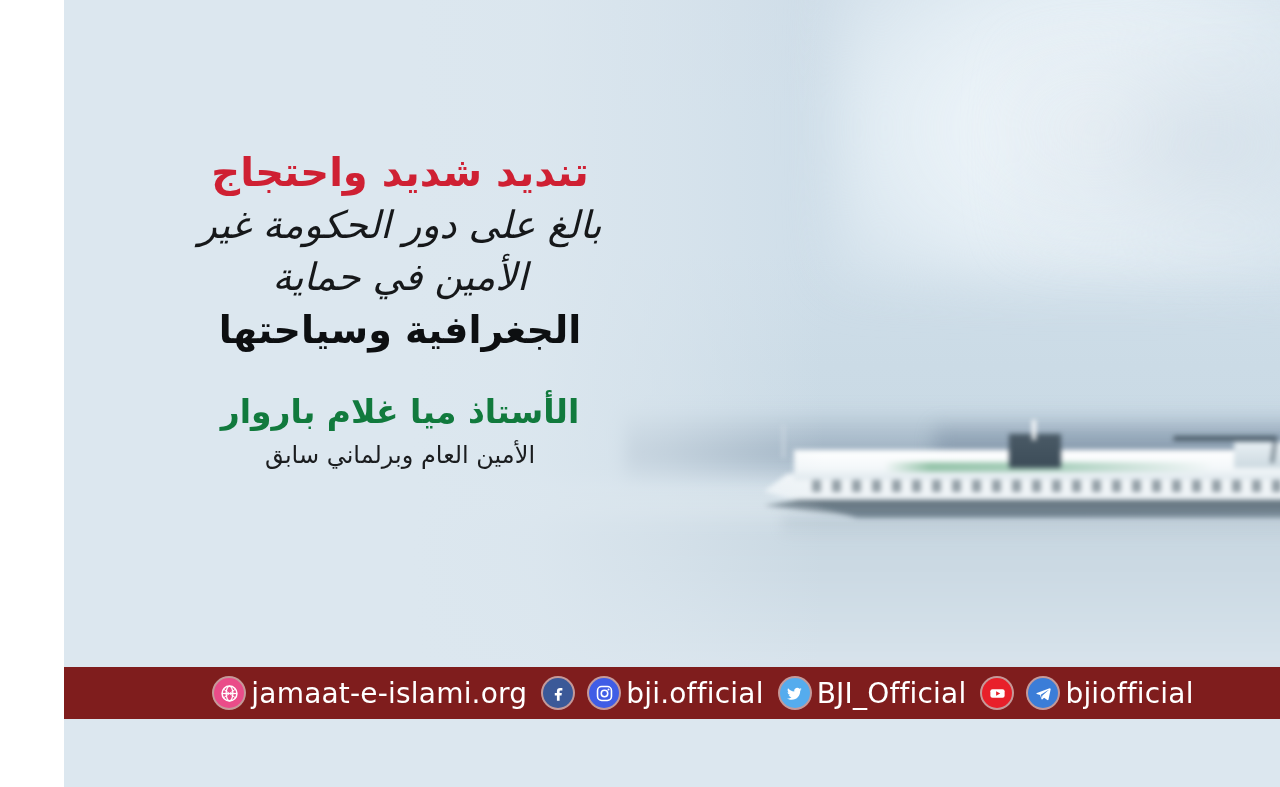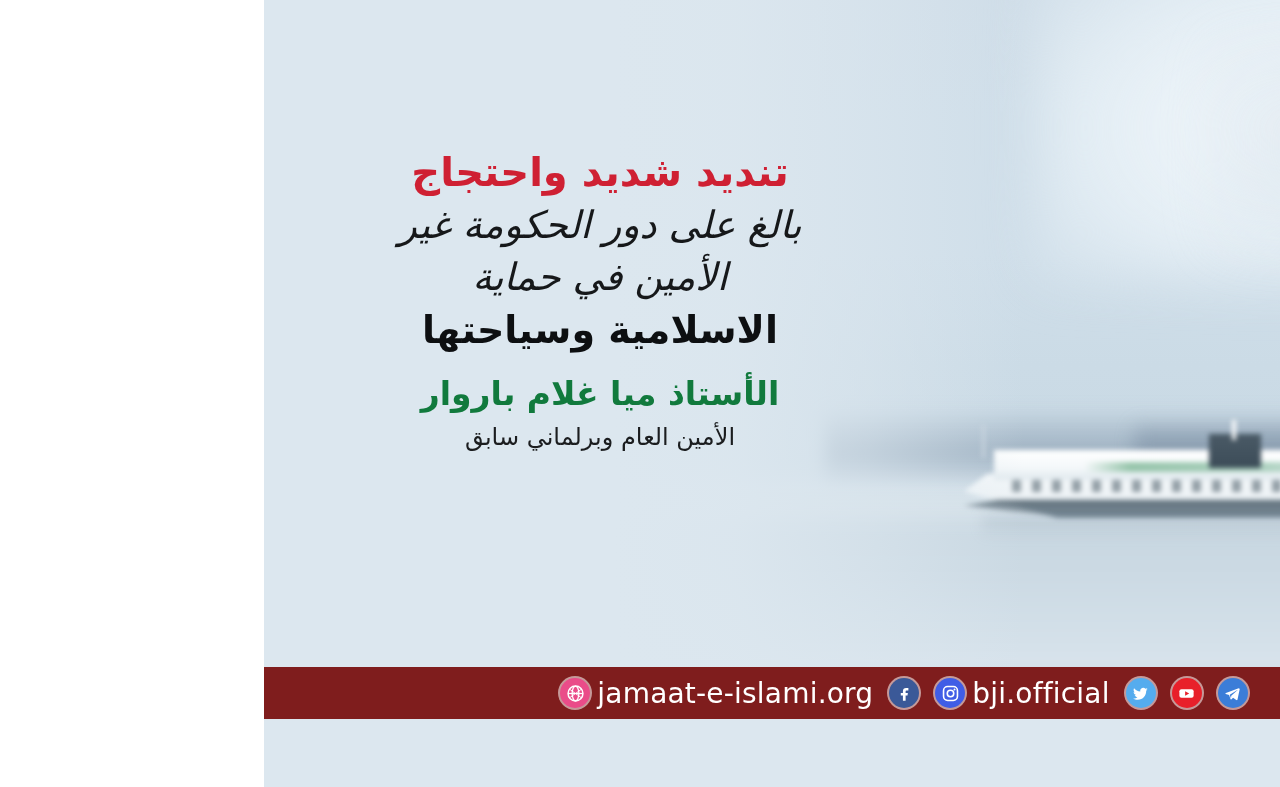--- a/index.html
+++ b/index.html
@@ -7,21 +7,21 @@
     margin: 0;
     padding: 0;
     background: #ffffff;
   }
   body {
     font-family: "DejaVu Sans", "Liberation Sans", sans-serif;
   }
 
   #poster {
     position: relative;
-    width: 1016px;
+    width: 1216px;
     height: 787px;
     overflow: hidden;
     background: #dce7ef;
   }
 
   
   .photo-layer {
     position: absolute;
     left: 0;
     top: 0;
@@ -241,21 +241,21 @@
     font-size: 38px;
     font-weight: 700;
     color: #0d0f11;
     line-height: 1.42;
     letter-spacing: -0.5px;
   }
   .name-green {
     font-size: 33px;
     font-weight: 700;
     color: #117a3d;
-    margin-top: 18px;
+    margin-top: 36px;
     letter-spacing: -0.3px;
   }
   .role-line {
     font-size: 24px;
     font-weight: 400;
     color: #1b1d1f;
     line-height: 1.35;
   }
   .role-wrap { margin-top: 8px; }
 
@@ -343,21 +343,21 @@
     </div>
     <div class="reflection"></div>
     <div class="overlay-fade"></div>
   </div>
 
   <div class="text-block">
     <div class="line headline-red">تنديد شديد واحتجاج</div>
 
     <div class="line sub-light">بالغ على دور الحكومة غير</div>
     <div class="line sub-light">الأمين في حماية</div>
-    <div class="line sub-bold">الاسلامية وسياحتها</div>
+    <div class="line sub-bold">الجغرافية وسياحتها</div>
 
     <div class="line name-green">الأستاذ ميا غلام باروار</div>
 
     <div class="role-wrap">
       <div class="line role-line">الأمين العام وبرلماني سابق</div>
     </div>
   </div>
 
   <div class="social-bar">
 
@@ -393,36 +393,38 @@
       </span>
       <span class="handle">bji.official</span>
     </div>
 
     <div class="social-item">
       <span class="ic ic-twitter">
         <svg width="19" height="19" viewBox="0 0 24 24" aria-hidden="true">
           <path fill="#ffffff" d="M21.2 6.6c-.7.3-1.4.5-2.2.6.8-.5 1.4-1.2 1.7-2.1-.75.45-1.6.77-2.45.95-.7-.75-1.7-1.2-2.8-1.2-2.1 0-3.8 1.7-3.8 3.8 0 .3.03.6.1.87-3.2-.16-6-1.68-7.9-4-.33.57-.52 1.23-.52 1.94 0 1.32.67 2.48 1.7 3.17-.62-.02-1.2-.19-1.72-.47v.05c0 1.84 1.31 3.38 3.05 3.73-.32.09-.66.13-1 .13-.24 0-.48-.02-.71-.07.48 1.51 1.88 2.61 3.54 2.64-1.3 1.02-2.93 1.62-4.71 1.62-.31 0-.61-.02-.9-.05 1.68 1.08 3.67 1.7 5.81 1.7 6.97 0 10.78-5.77 10.78-10.78l-.01-.49c.74-.53 1.38-1.2 1.89-1.96z"></path>
         </svg>
       </span>
+      <span class="handle">BJI_Official</span>
     </div>
 
     <div class="social-item">
       <span class="ic ic-youtube">
         <svg width="19" height="19" viewBox="0 0 24 24" aria-hidden="true">
           <rect x="3" y="6.6" width="18" height="10.8" rx="2.7" ry="2.7" fill="#ffffff"></rect>
           <path fill="#e8202a" d="M10.3 9.2l5.1 2.8-5.1 2.8z"></path>
         </svg>
       </span>
 
     </div>
 
     <div class="social-item">
       <span class="ic ic-telegram">
         <svg width="19" height="19" viewBox="0 0 24 24" aria-hidden="true">
           <path fill="#ffffff" d="M20.6 5.1 3.7 11.5c-.9.35-.88.85-.16 1.07l4.15 1.3 1.6 4.9c.2.54.36.75.72.75.36 0 .52-.16.72-.36l1.98-1.93 4.12 3.05c.76.42 1.3.2 1.5-.7l2.68-12.6c.27-1.1-.42-1.6-1.4-1.18zM8.6 13.5l9.05-5.7c.42-.25.8-.12.5.17l-7.74 7-.3 3.2z"></path>
         </svg>
       </span>
+      <span class="handle">bjiofficial</span>
     </div>
 
   </div>
 
   <div class="bottom-plate"></div>
 </div>
 
 </body></html>

